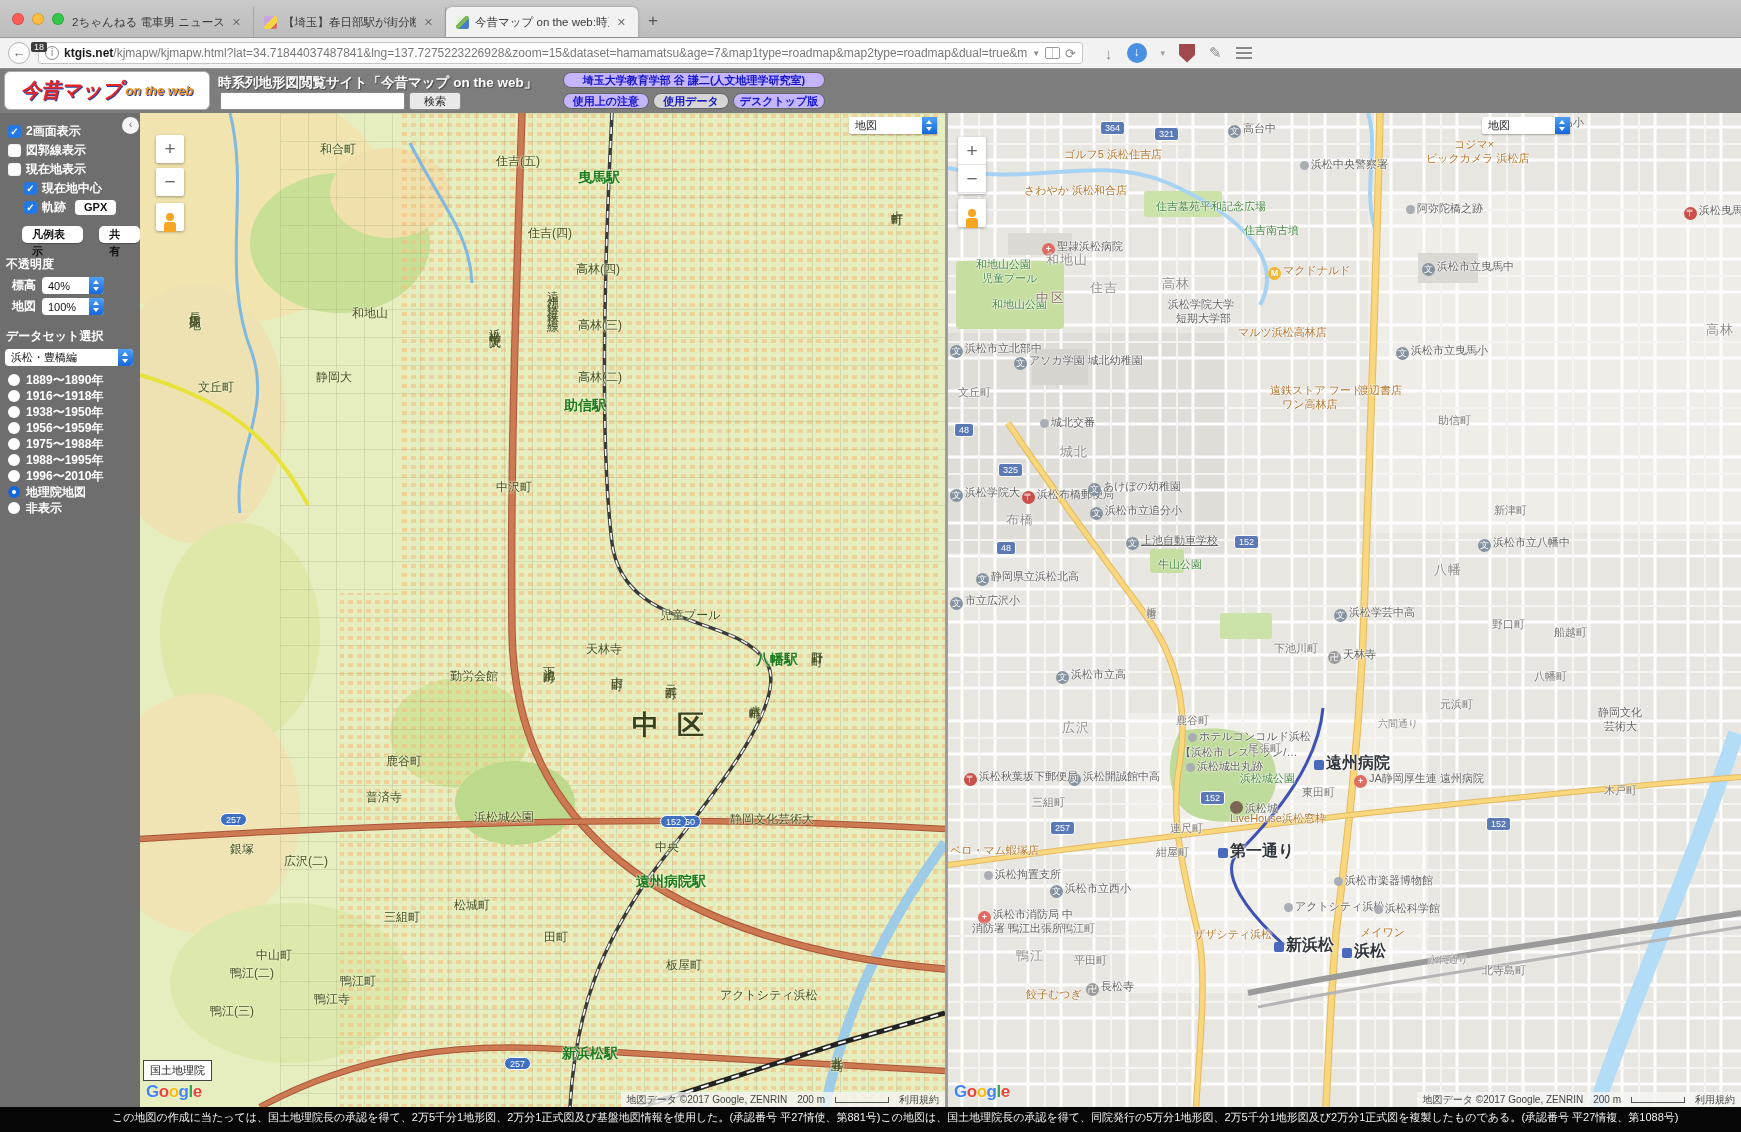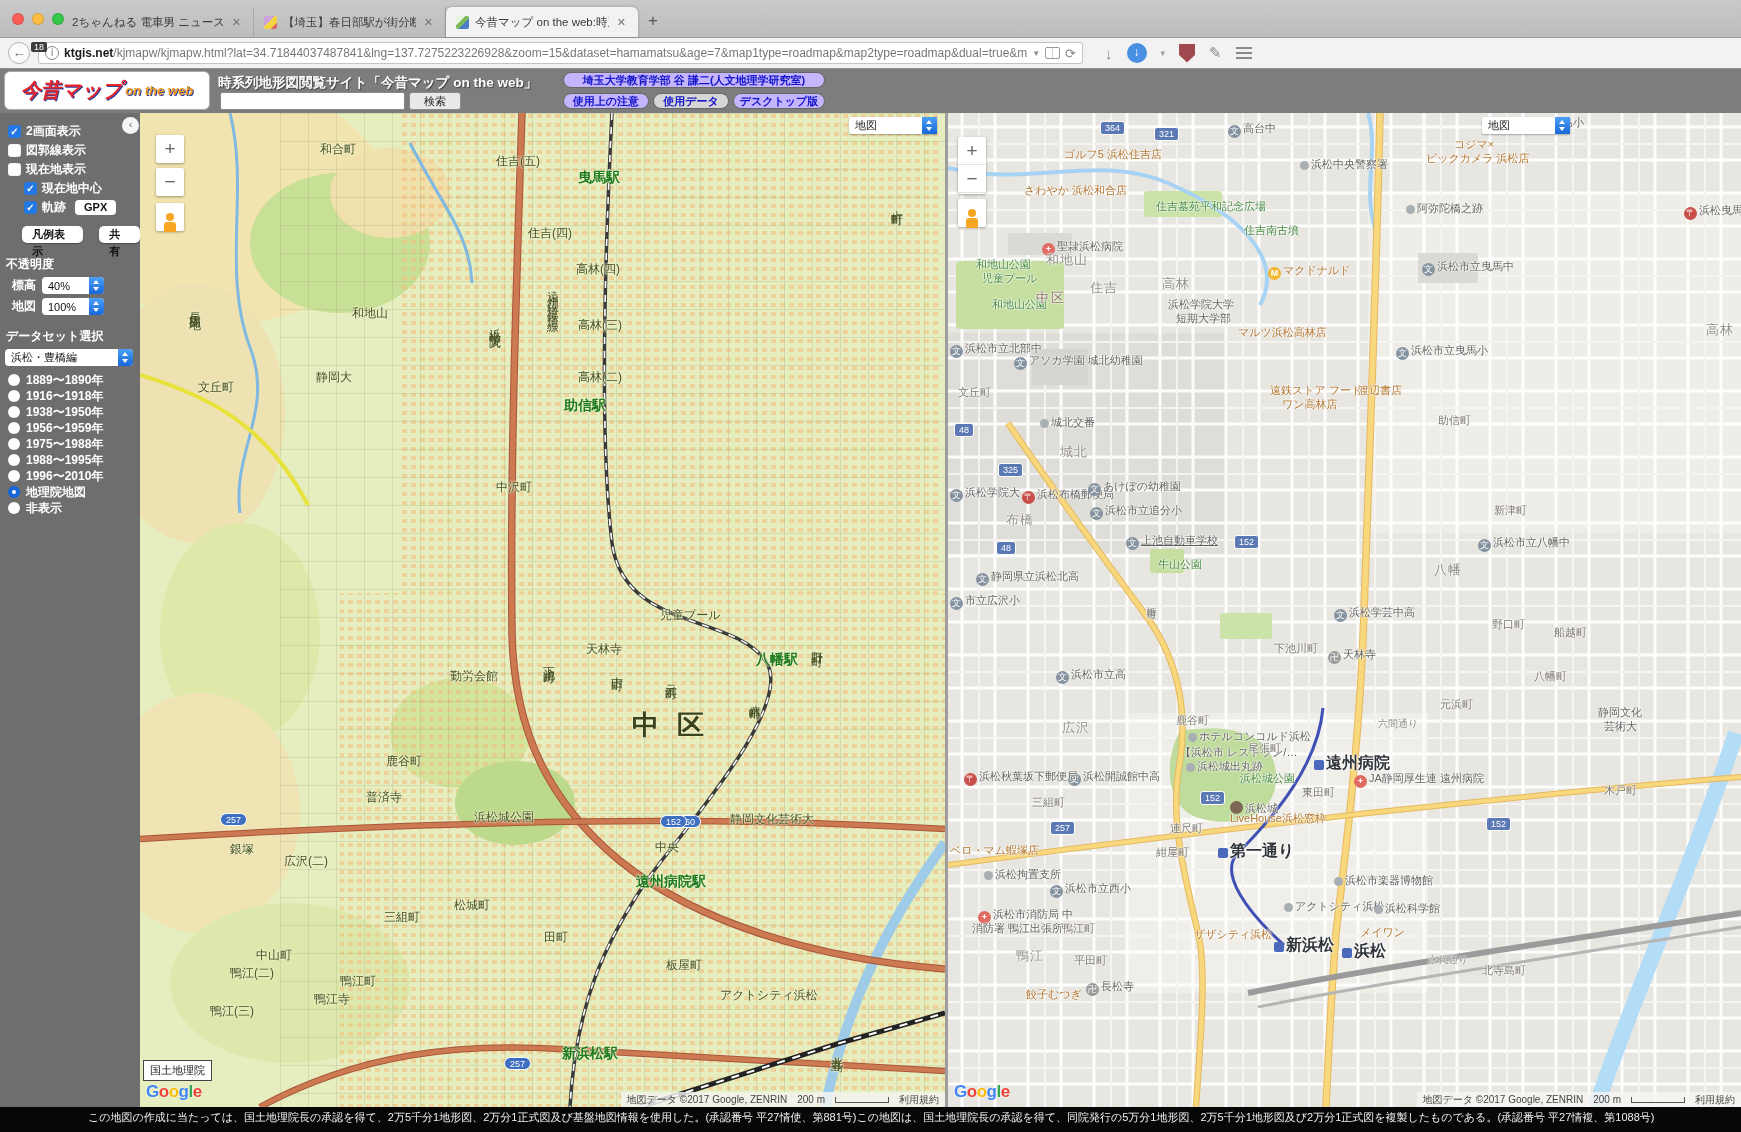--- a/index.html
+++ b/index.html
@@ -129,21 +129,21 @@
   .maptype .sv{flex:1;padding:0 6px;color:#222;font-weight:normal}
   #l-maptype{right:8px;top:4px}
   #r-maptype{left:534px;top:4px}
   .gsi{position:absolute;left:3px;top:947px;background:#fff;border:1px solid #444;font-size:11px;padding:2px 6px;color:#222;z-index:10}
   .glogo{position:absolute;left:6px;top:969px;font-size:17px;font-weight:bold;letter-spacing:-.5px;z-index:10;text-shadow:0 0 2px #fff}
   .attr{position:absolute;right:0;bottom:0;height:15px;background:rgba(245,245,243,.82);display:flex;align-items:center;gap:10px;padding:0 6px;font-size:10px;color:#444;z-index:10}
   .scalebar{width:54px;height:6px;border:1px solid #555;border-top:none}
   .terms{color:#444}
 
   
-  #footer{position:absolute;left:0;top:1107px;width:1741px;height:25px;background:#070707;color:#f2f2f2;font-size:11px;line-height:20px;padding-left:88px;white-space:nowrap;overflow:hidden}
+  #footer{position:absolute;left:0;top:1107px;width:1741px;height:25px;background:#070707;color:#f2f2f2;font-size:11px;line-height:20px;padding-left:112px;white-space:nowrap;overflow:hidden}
 </style>
 </head>
 <body>
 
 <div id="tabbar">
   <div id="lights">
     <span class="light l-red"></span>
     <span class="light l-yel"></span>
     <span class="light l-grn"></span>
   </div>

